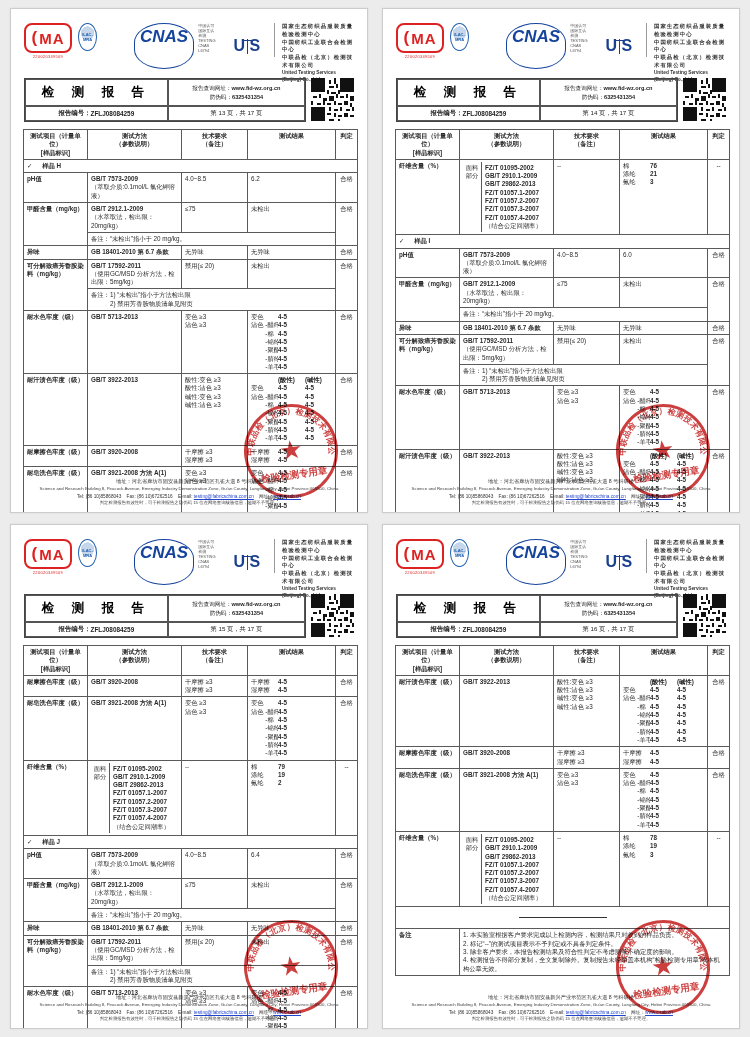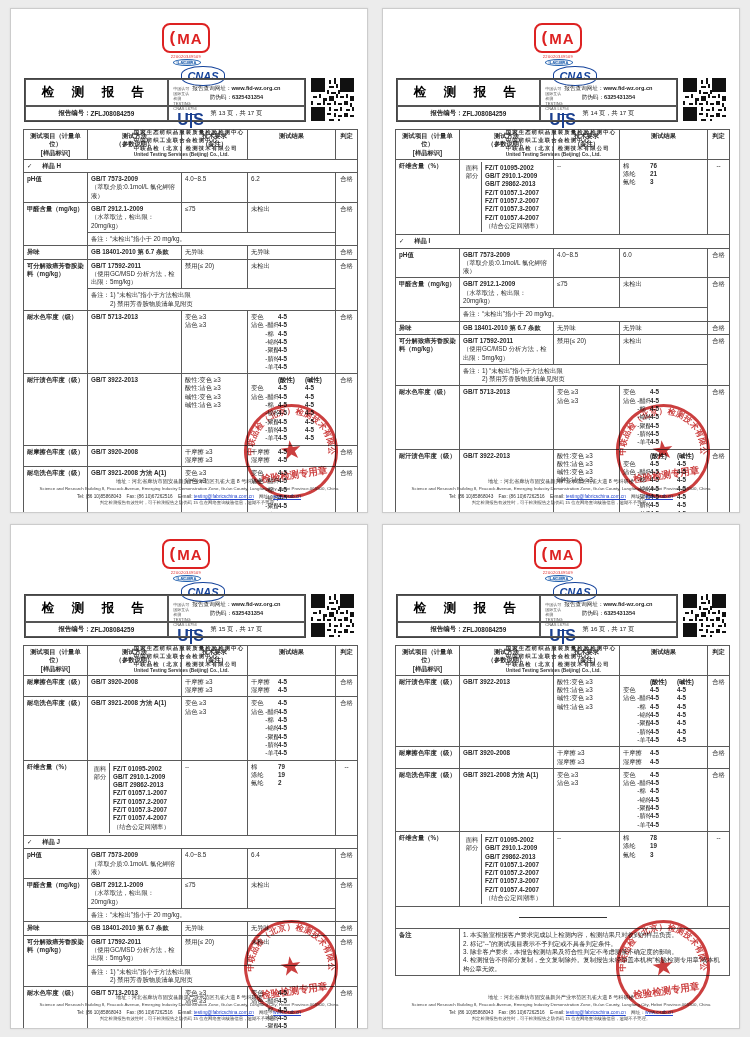--- a/index.html
+++ b/index.html
@@ -1,30 +1,30 @@
 <!DOCTYPE html>
 <html><head>
 <meta charset="utf-8">
 <style>
   html,body{margin:0;padding:0;}
   body{width:750px;height:1037px;background:#ececec;font-family:"Liberation Sans","DejaVu Sans",sans-serif;color:#222;}
   #grid{display:grid;grid-template-columns:358px 358px;column-gap:14px;row-gap:11px;padding:8px 10px;box-sizing:border-box;}
   .page{width:358px;height:505px;background:#fff;border:1px solid #cccccc;position:relative;overflow:hidden;
         padding:14px 11px 0;box-sizing:border-box;box-shadow:0 0 2px rgba(0,0,0,.08);}
   
-  .logo-row{display:flex;align-items:center;height:46px;margin:0 2px 9px;flex-direction:column;}
+  .logo-row{display:flex;height:46px;margin:0 2px 9px;}
   .cma{width:44px;height:26px;border:2px solid #d22;border-radius:8px;color:#d22;font-weight:bold;
        font-size:15px;display:flex;align-items:center;justify-content:center;letter-spacing:1px;position:relative;}
   .cma:before{content:"(";font-size:17px;margin-right:1px;font-weight:bold;}
   .cma-wrap{display:flex;flex-direction:column;align-items:center;margin-right:6px;}
   .cma-no{color:#d22;font-size:4px;margin-top:1px;letter-spacing:.3px;}
   .ilac{width:26px;height:26px;border-radius:50%;border:1.5px solid #1f5fae;color:#1f5fae;font-size:4px;font-weight:bold;
         display:flex;align-items:center;justify-content:center;text-align:center;margin-right:5px;
         background:radial-gradient(circle at 50% 35%, rgba(31,95,174,.25) 0 35%, transparent 36%);}
-  .cnas{color:#16449c;font-weight:bold;font-style:italic;font-size:11px;border:1.5px solid #16449c;
+  .cnas{color:#16449c;font-weight:bold;font-style:italic;font-size:17px;border:1.5px solid #16449c;
         border-radius:50%/42%;padding:3px 5px;margin-right:4px;margin-left:32px;}
   .cert{font-size:4px;color:#555;line-height:1.25;margin-right:8px;}
   .uts{display:flex;align-items:center;color:#1a3f8f;font-weight:bold;font-size:16px;margin:0 7px 0 10px;}
   .uts .bar{width:1.5px;height:15px;background:#1a3f8f;margin:0 1.5px;position:relative;display:inline-block;}
   .uts .bar:before{content:"";position:absolute;top:1px;left:-4px;width:10px;height:1.5px;background:#1a3f8f;}
   .vline{width:1px;height:34px;background:#999;margin:0 7px;}
   .org{font-size:5.4px;line-height:1.45;color:#333;font-weight:bold;}
   .org .en{font-weight:bold;font-size:4.8px;letter-spacing:0;}
   .org div{letter-spacing:1.1px;}
   

